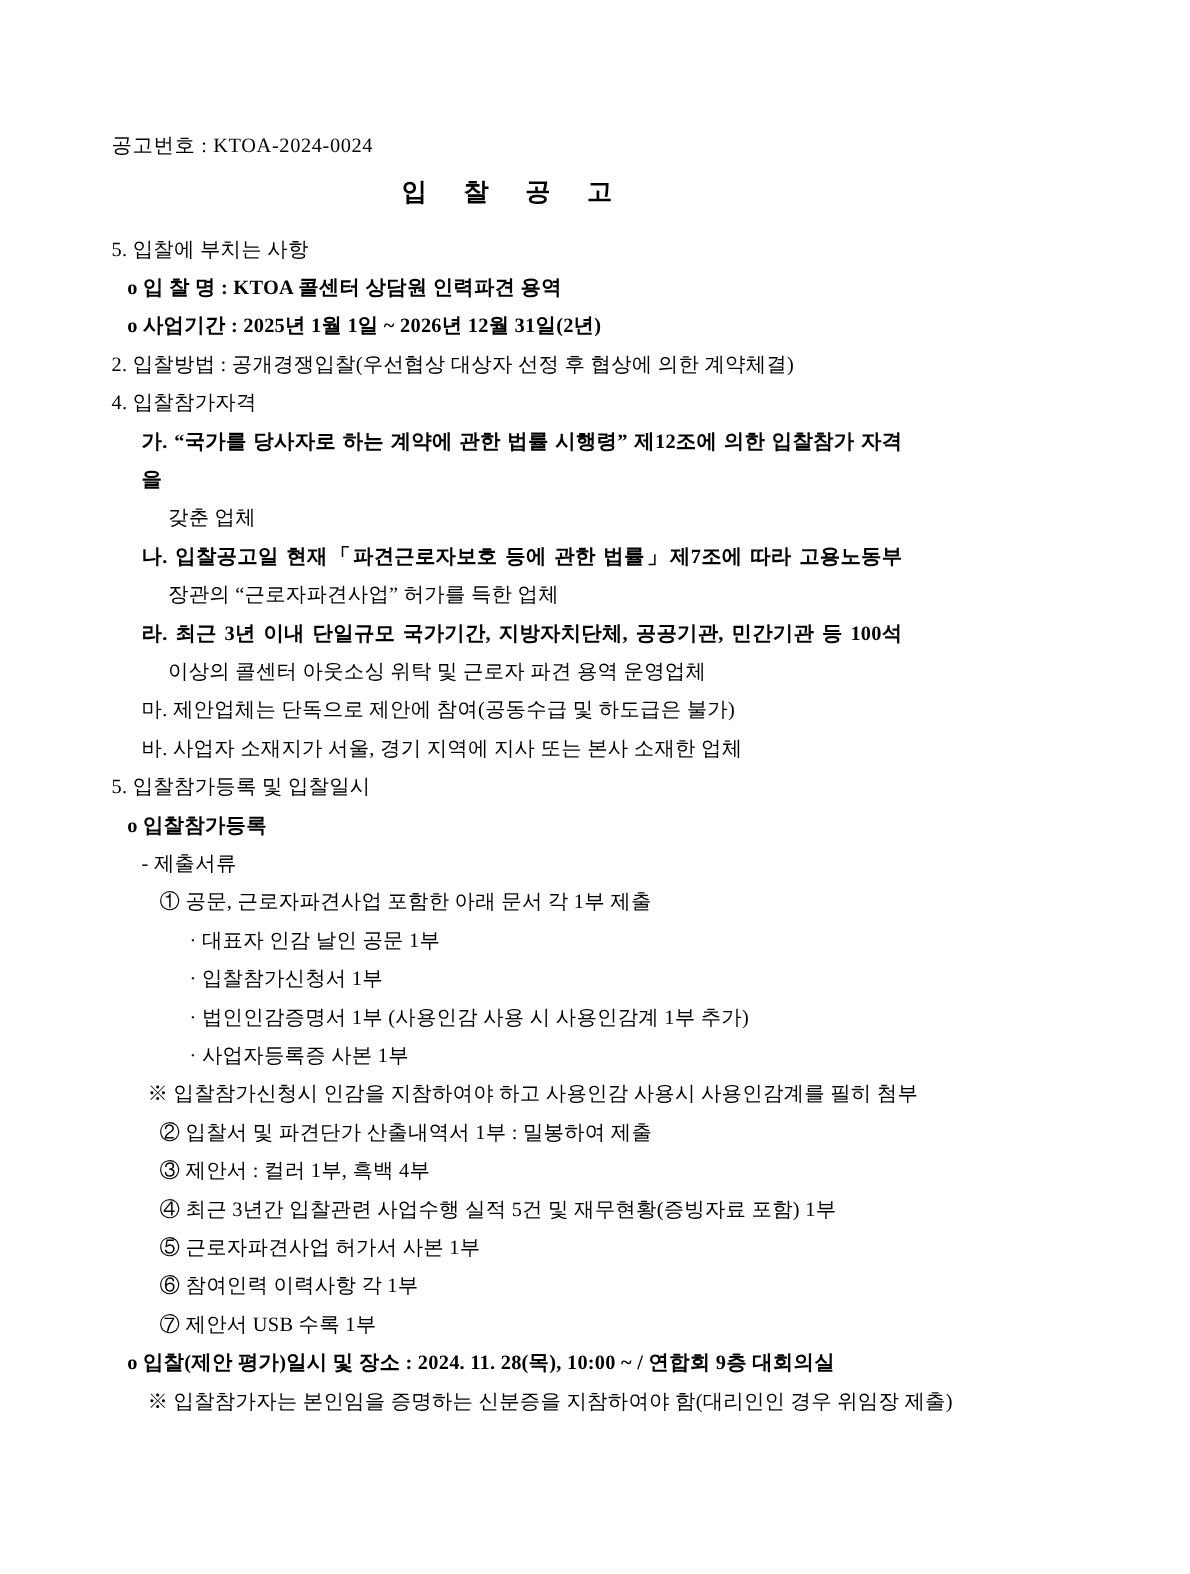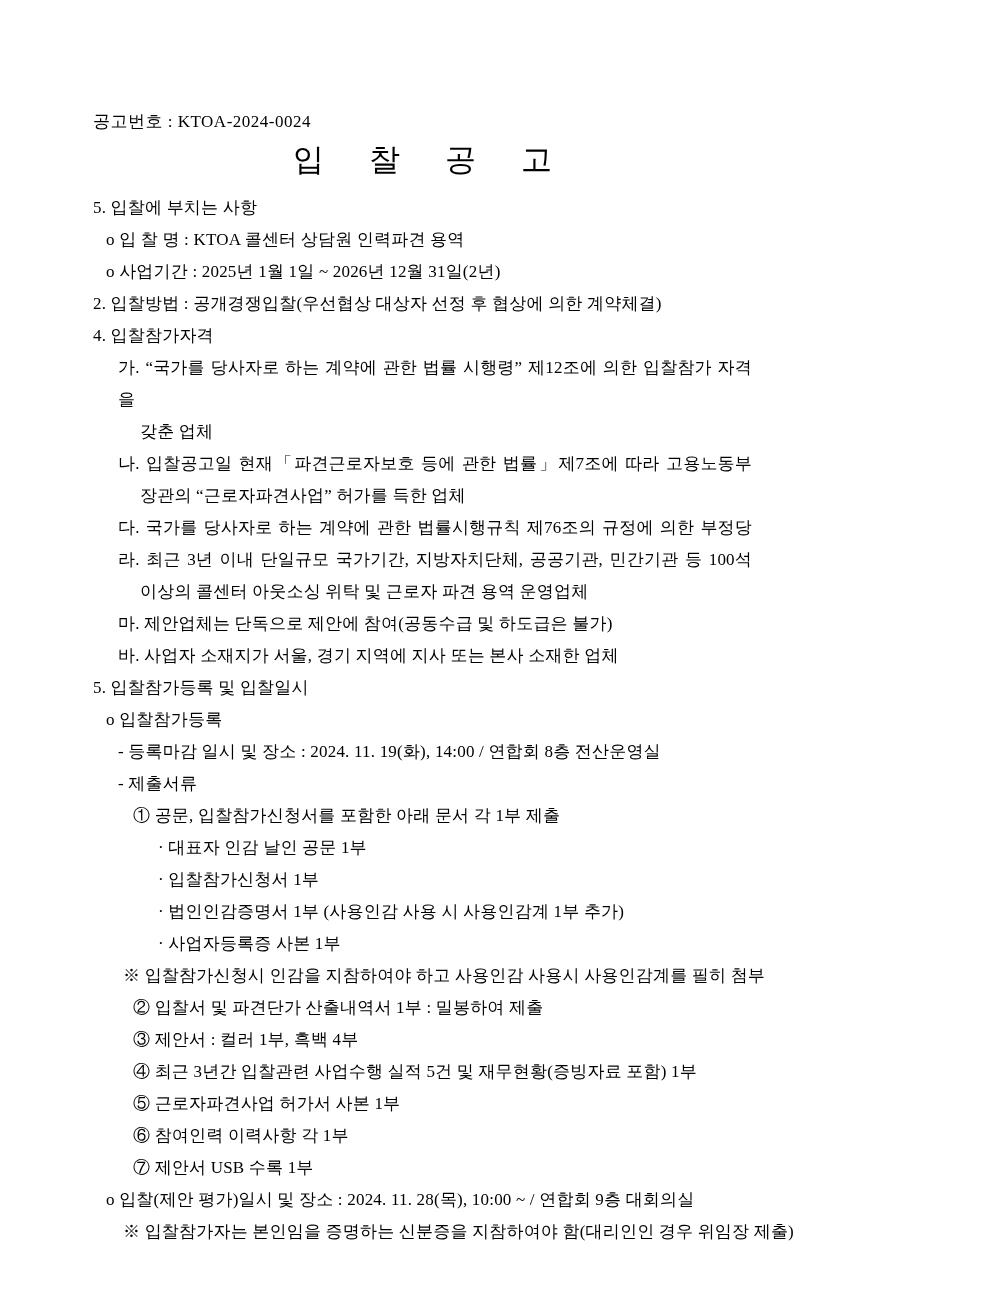--- a/index.html
+++ b/index.html
@@ -22,77 +22,76 @@
     background: #ffffff;
   }
   .notice-no {
     margin: 0;
     font-size: 17px;
     line-height: 20px;
     letter-spacing: 0.5px;
   }
   .title {
     margin: 6px 0 0 0;
-    font-size: 31px;
+    font-size: 21px;
     line-height: 44px;
-    font-weight: normal;
+    font-weight: bold;
     text-align: center;
     word-spacing: 1.2em;
   }
   .lines {
     margin-top: 10px;
   }
   .line {
     margin: 0;
     font-size: 17px;
     line-height: 32px;
     white-space: nowrap;
     letter-spacing: 0.2px;
   }
   
   .ind-0 { padding-left: 0; }
-  .ind-1 { padding-left: 13px; }
+  .ind-1 { padding-left: 13px; font-weight: bold; }
   .ind-2 { padding-left: 25px; }
   .ind-3 { padding-left: 47px; }
   .ind-4 { padding-left: 40px; }
   .ind-5 { padding-left: 30px; }
   .ind-6 { padding-left: 65px; }
   
   .just {
     white-space: normal;
     text-align: justify;
     text-align-last: justify;
+    font-weight: bold;
   }
 </style>
 </head>
 <body>
 
 <div class="page">
   <p class="notice-no">공고번호 : KTOA-2024-0024</p>
   <h1 class="title">입 찰 공 고</h1>
   <div class="lines">
       <p class="line ind-0">5. 입찰에 부치는 사항</p>
       <p class="line ind-1">o 입 찰 명 : KTOA 콜센터 상담원 인력파견 용역</p>
       <p class="line ind-1">o 사업기간 : 2025년 1월 1일 ~ 2026년 12월 31일(2년)</p>
       <p class="line ind-0">2. 입찰방법 : 공개경쟁입찰(우선협상 대상자 선정 후 협상에 의한 계약체결)</p>
       <p class="line ind-0">4. 입찰참가자격</p>
       <p class="line ind-2 just">가. “국가를 당사자로 하는 계약에 관한 법률 시행령” 제12조에 의한 입찰참가 자격을</p>
       <p class="line ind-3">갖춘 업체</p>
       <p class="line ind-2 just">나. 입찰공고일 현재「파견근로자보호 등에 관한 법률」제7조에 따라 고용노동부</p>
       <p class="line ind-3">장관의 “근로자파견사업” 허가를 득한 업체</p>
-      <p class="line ind-2 just">다. 국가를 당사자로 하는 계약에 관한 법률시행규칙 제76조의 규정에 의한 부정당</p>
       <p class="line ind-2 just">라. 최근 3년 이내 단일규모 국가기간, 지방자치단체, 공공기관, 민간기관 등 100석</p>
       <p class="line ind-3">이상의 콜센터 아웃소싱 위탁 및 근로자 파견 용역 운영업체</p>
       <p class="line ind-2">마. 제안업체는 단독으로 제안에 참여(공동수급 및 하도급은 불가)</p>
       <p class="line ind-2">바. 사업자 소재지가 서울, 경기 지역에 지사 또는 본사 소재한 업체</p>
       <p class="line ind-0">5. 입찰참가등록 및 입찰일시</p>
       <p class="line ind-1">o 입찰참가등록</p>
-      <p class="line ind-2">- 등록마감 일시 및 장소 : 2024. 11. 19(화), 14:00 / 연합회 8층 전산운영실</p>
       <p class="line ind-2">- 제출서류</p>
-      <p class="line ind-4">① 공문, 입찰참가신청서를 포함한 아래 문서 각 1부 제출</p>
+      <p class="line ind-4">① 공문, 근로자파견사업 포함한 아래 문서 각 1부 제출</p>
       <p class="line ind-6">· 대표자 인감 날인 공문 1부</p>
       <p class="line ind-6">· 입찰참가신청서 1부</p>
       <p class="line ind-6">· 법인인감증명서 1부 (사용인감 사용 시 사용인감계 1부 추가)</p>
       <p class="line ind-6">· 사업자등록증 사본 1부</p>
       <p class="line ind-5">※ 입찰참가신청시 인감을 지참하여야 하고 사용인감 사용시 사용인감계를 필히 첨부</p>
       <p class="line ind-4">② 입찰서 및 파견단가 산출내역서 1부 : 밀봉하여 제출</p>
       <p class="line ind-4">③ 제안서 : 컬러 1부, 흑백 4부</p>
       <p class="line ind-4">④ 최근 3년간 입찰관련 사업수행 실적 5건 및 재무현황(증빙자료 포함) 1부</p>
       <p class="line ind-4">⑤ 근로자파견사업 허가서 사본 1부</p>
       <p class="line ind-4">⑥ 참여인력 이력사항 각 1부</p>

